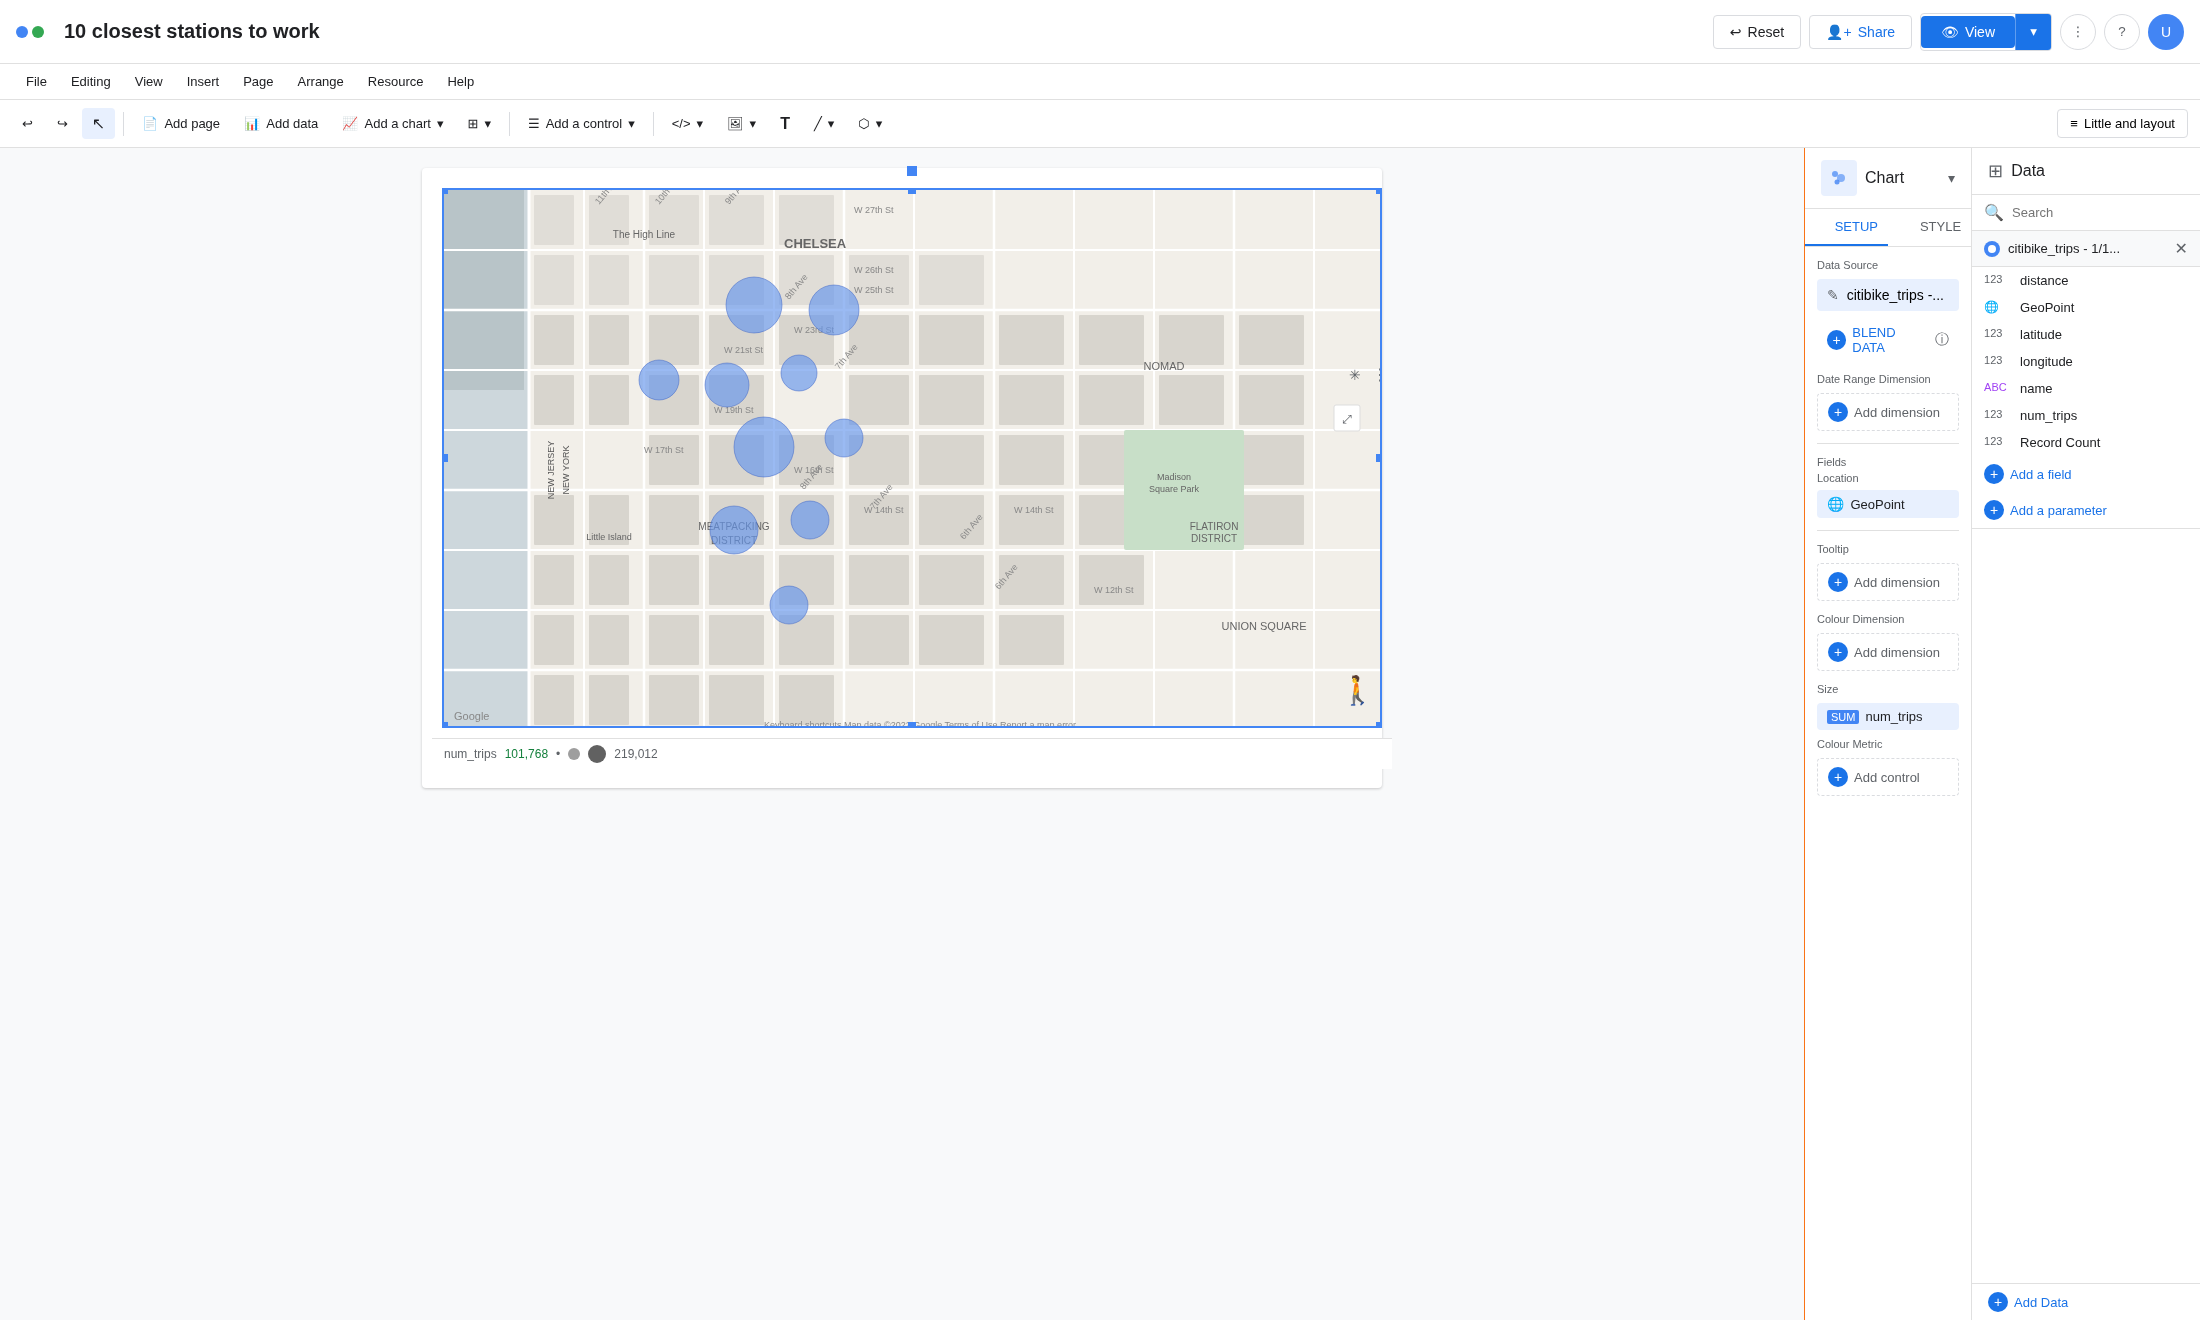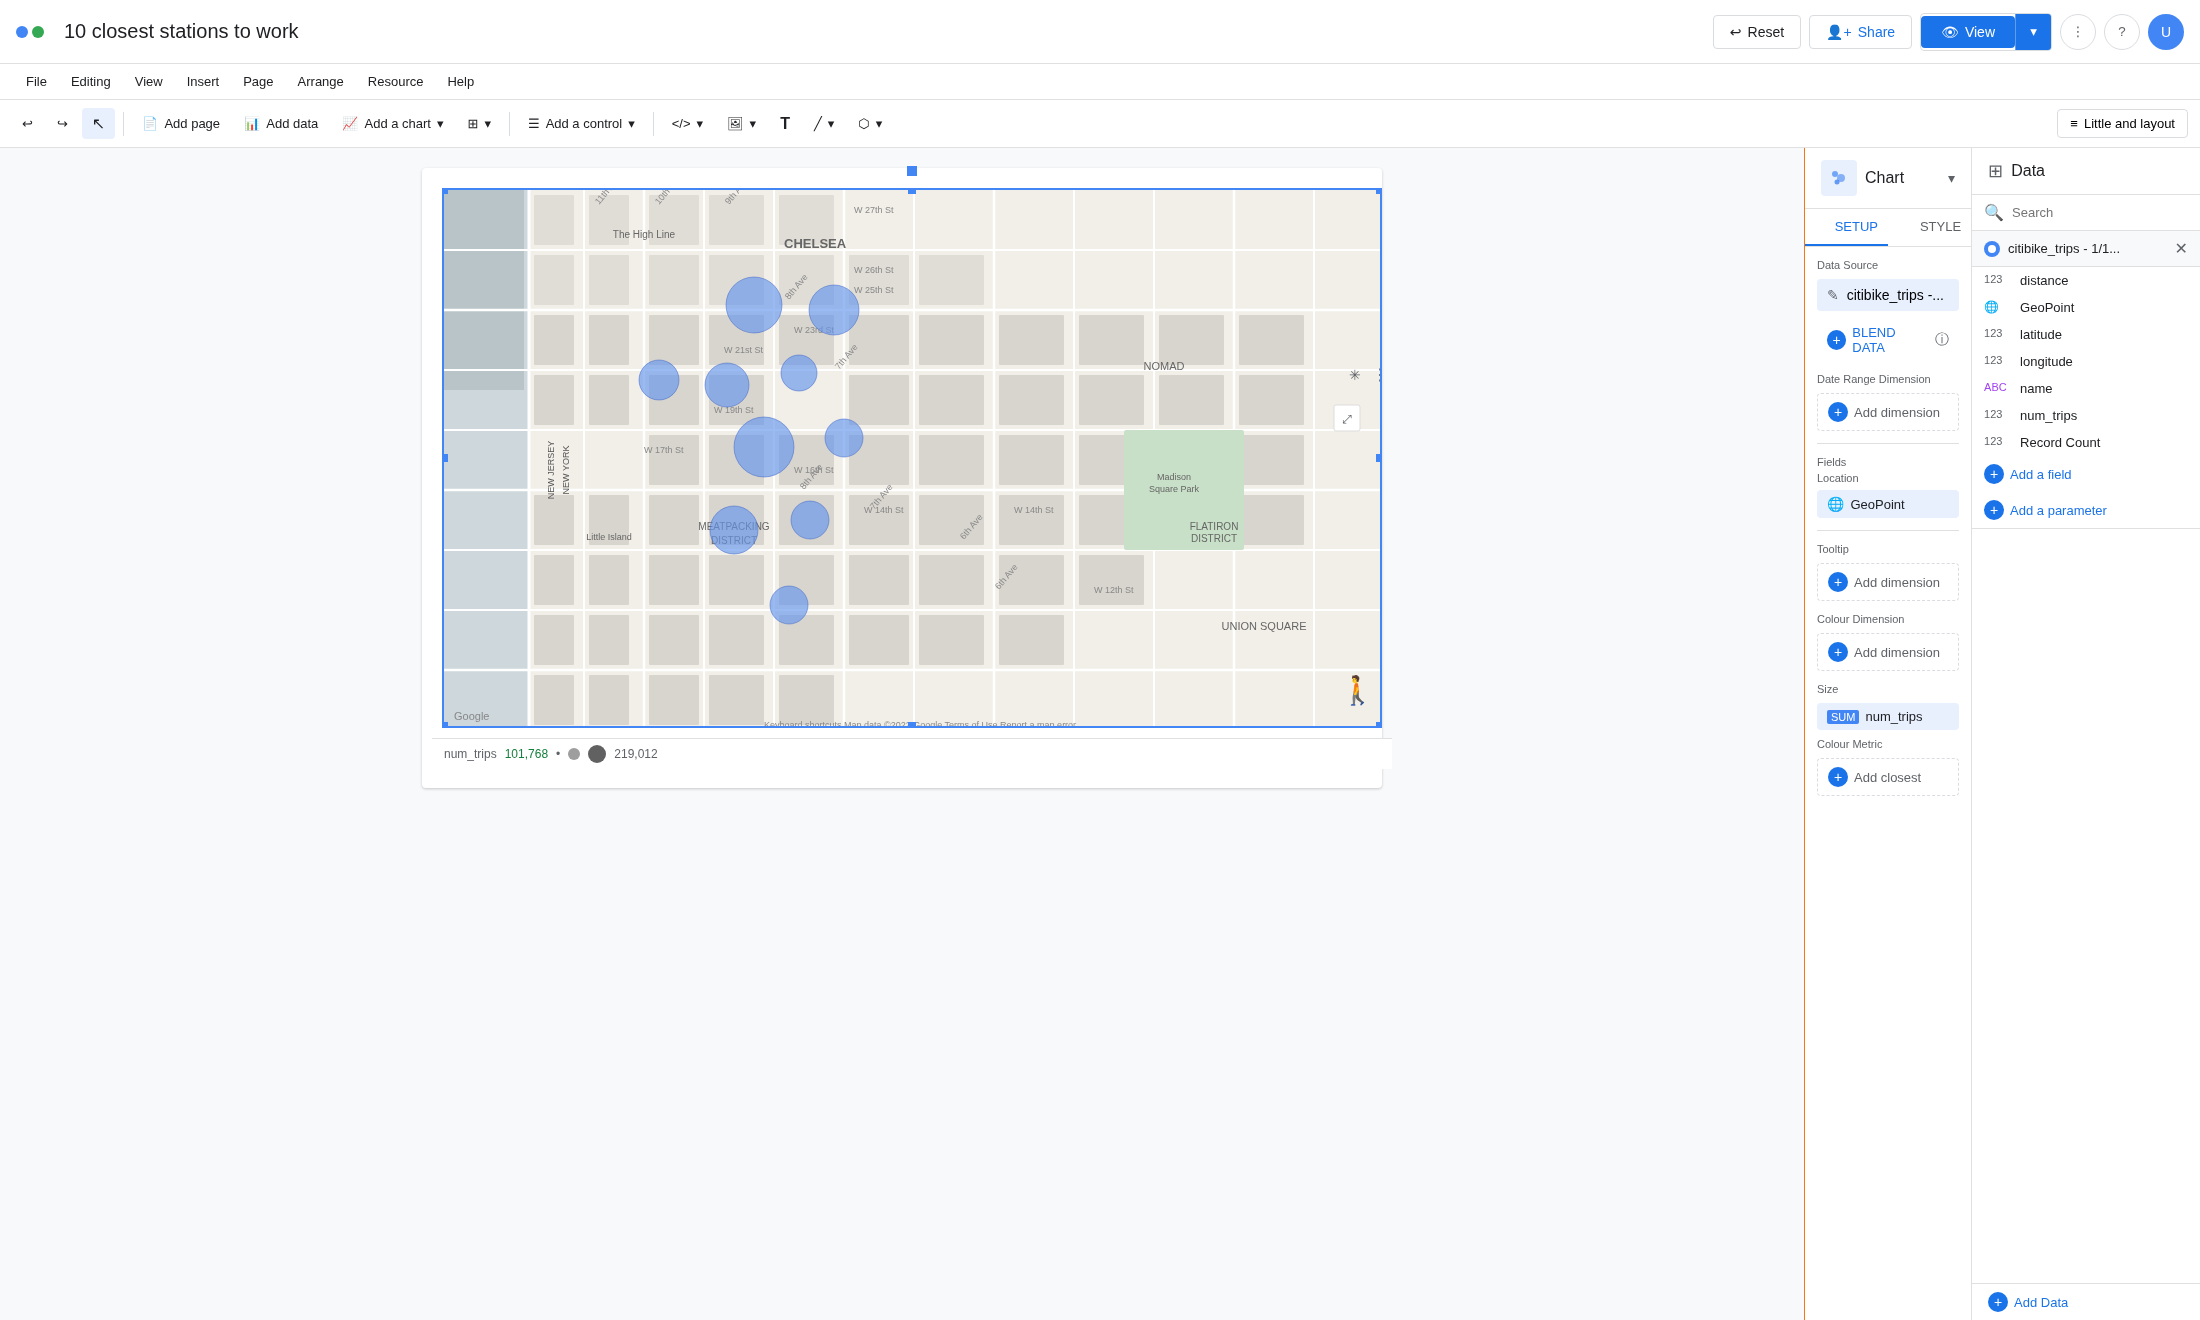--- a/index.html
+++ b/index.html
@@ -4,21 +4,21 @@
   <style>
     * { box-sizing: border-box; margin: 0; padding: 0; }
     body { font-family: 'Google Sans', Arial, sans-serif; background: #f0f0f0; width: 2200px; height: 1320px; overflow: hidden; font-size: 14px; }
 
     
     .header { display: flex; align-items: center; background: #fff; height: 64px; padding: 0 16px; border-bottom: 1px solid #e0e0e0; gap: 12px; }
     .logo { display: flex; gap: 4px; align-items: center; margin-right: 8px; }
     .logo-dot { width: 12px; height: 12px; border-radius: 50%; }
     .logo-dot.blue { background: #4285f4; }
     .logo-dot.green { background: #34a853; }
-    .title { font-size: 20px; color: #202124; font-weight: 400; flex: 1; }
+    .title { font-size: 20px; color: #202124; font-weight: 700; flex: 1; }
     .header-actions { display: flex; align-items: center; gap: 8px; }
     .btn-reset { display: flex; align-items: center; gap: 6px; padding: 8px 16px; border: 1px solid #dadce0; border-radius: 4px; background: #fff; cursor: pointer; color: #202124; font-size: 14px; }
     .btn-share { display: flex; align-items: center; gap: 6px; padding: 8px 16px; border: 1px solid #dadce0; border-radius: 4px; background: #fff; cursor: pointer; color: #1a73e8; font-size: 14px; font-weight: 500; }
     .btn-view { display: flex; align-items: center; gap: 6px; padding: 8px 20px; border: none; border-radius: 4px; background: #1a73e8; cursor: pointer; color: #fff; font-size: 14px; font-weight: 500; }
     .btn-icon { width: 36px; height: 36px; border-radius: 50%; border: 1px solid #dadce0; background: #fff; cursor: pointer; display: flex; align-items: center; justify-content: center; color: #5f6368; }
     .avatar { width: 36px; height: 36px; border-radius: 50%; background: #4285f4; cursor: pointer; display: flex; align-items: center; justify-content: center; color: white; font-weight: 500; }
 
     
     .menubar { display: flex; align-items: center; background: #fff; height: 36px; padding: 0 16px; border-bottom: 1px solid #e0e0e0; gap: 4px; font-size: 13px; color: #202124; }
     .menu-item { padding: 4px 10px; cursor: pointer; border-radius: 4px; }
@@ -499,21 +499,21 @@
             <div class="size-tag">
               <span class="sum-badge">SUM</span>
               <span>num_trips</span>
             </div>
           </div>
 
           <div class="colour-metric-section">
             <div class="section-label">Colour metric</div>
             <div class="add-metric-btn">
               <div class="add-circle">+</div>
-              <span>Add closest</span>
+              <span>Add control</span>
             </div>
           </div>
         </div>
       </div>
 
       <div class="data-panel">
         <div class="panel-header">
           <span style="font-size:18px;color:#5f6368;">⊞</span>
           <span class="panel-title">Data</span>
         </div>

